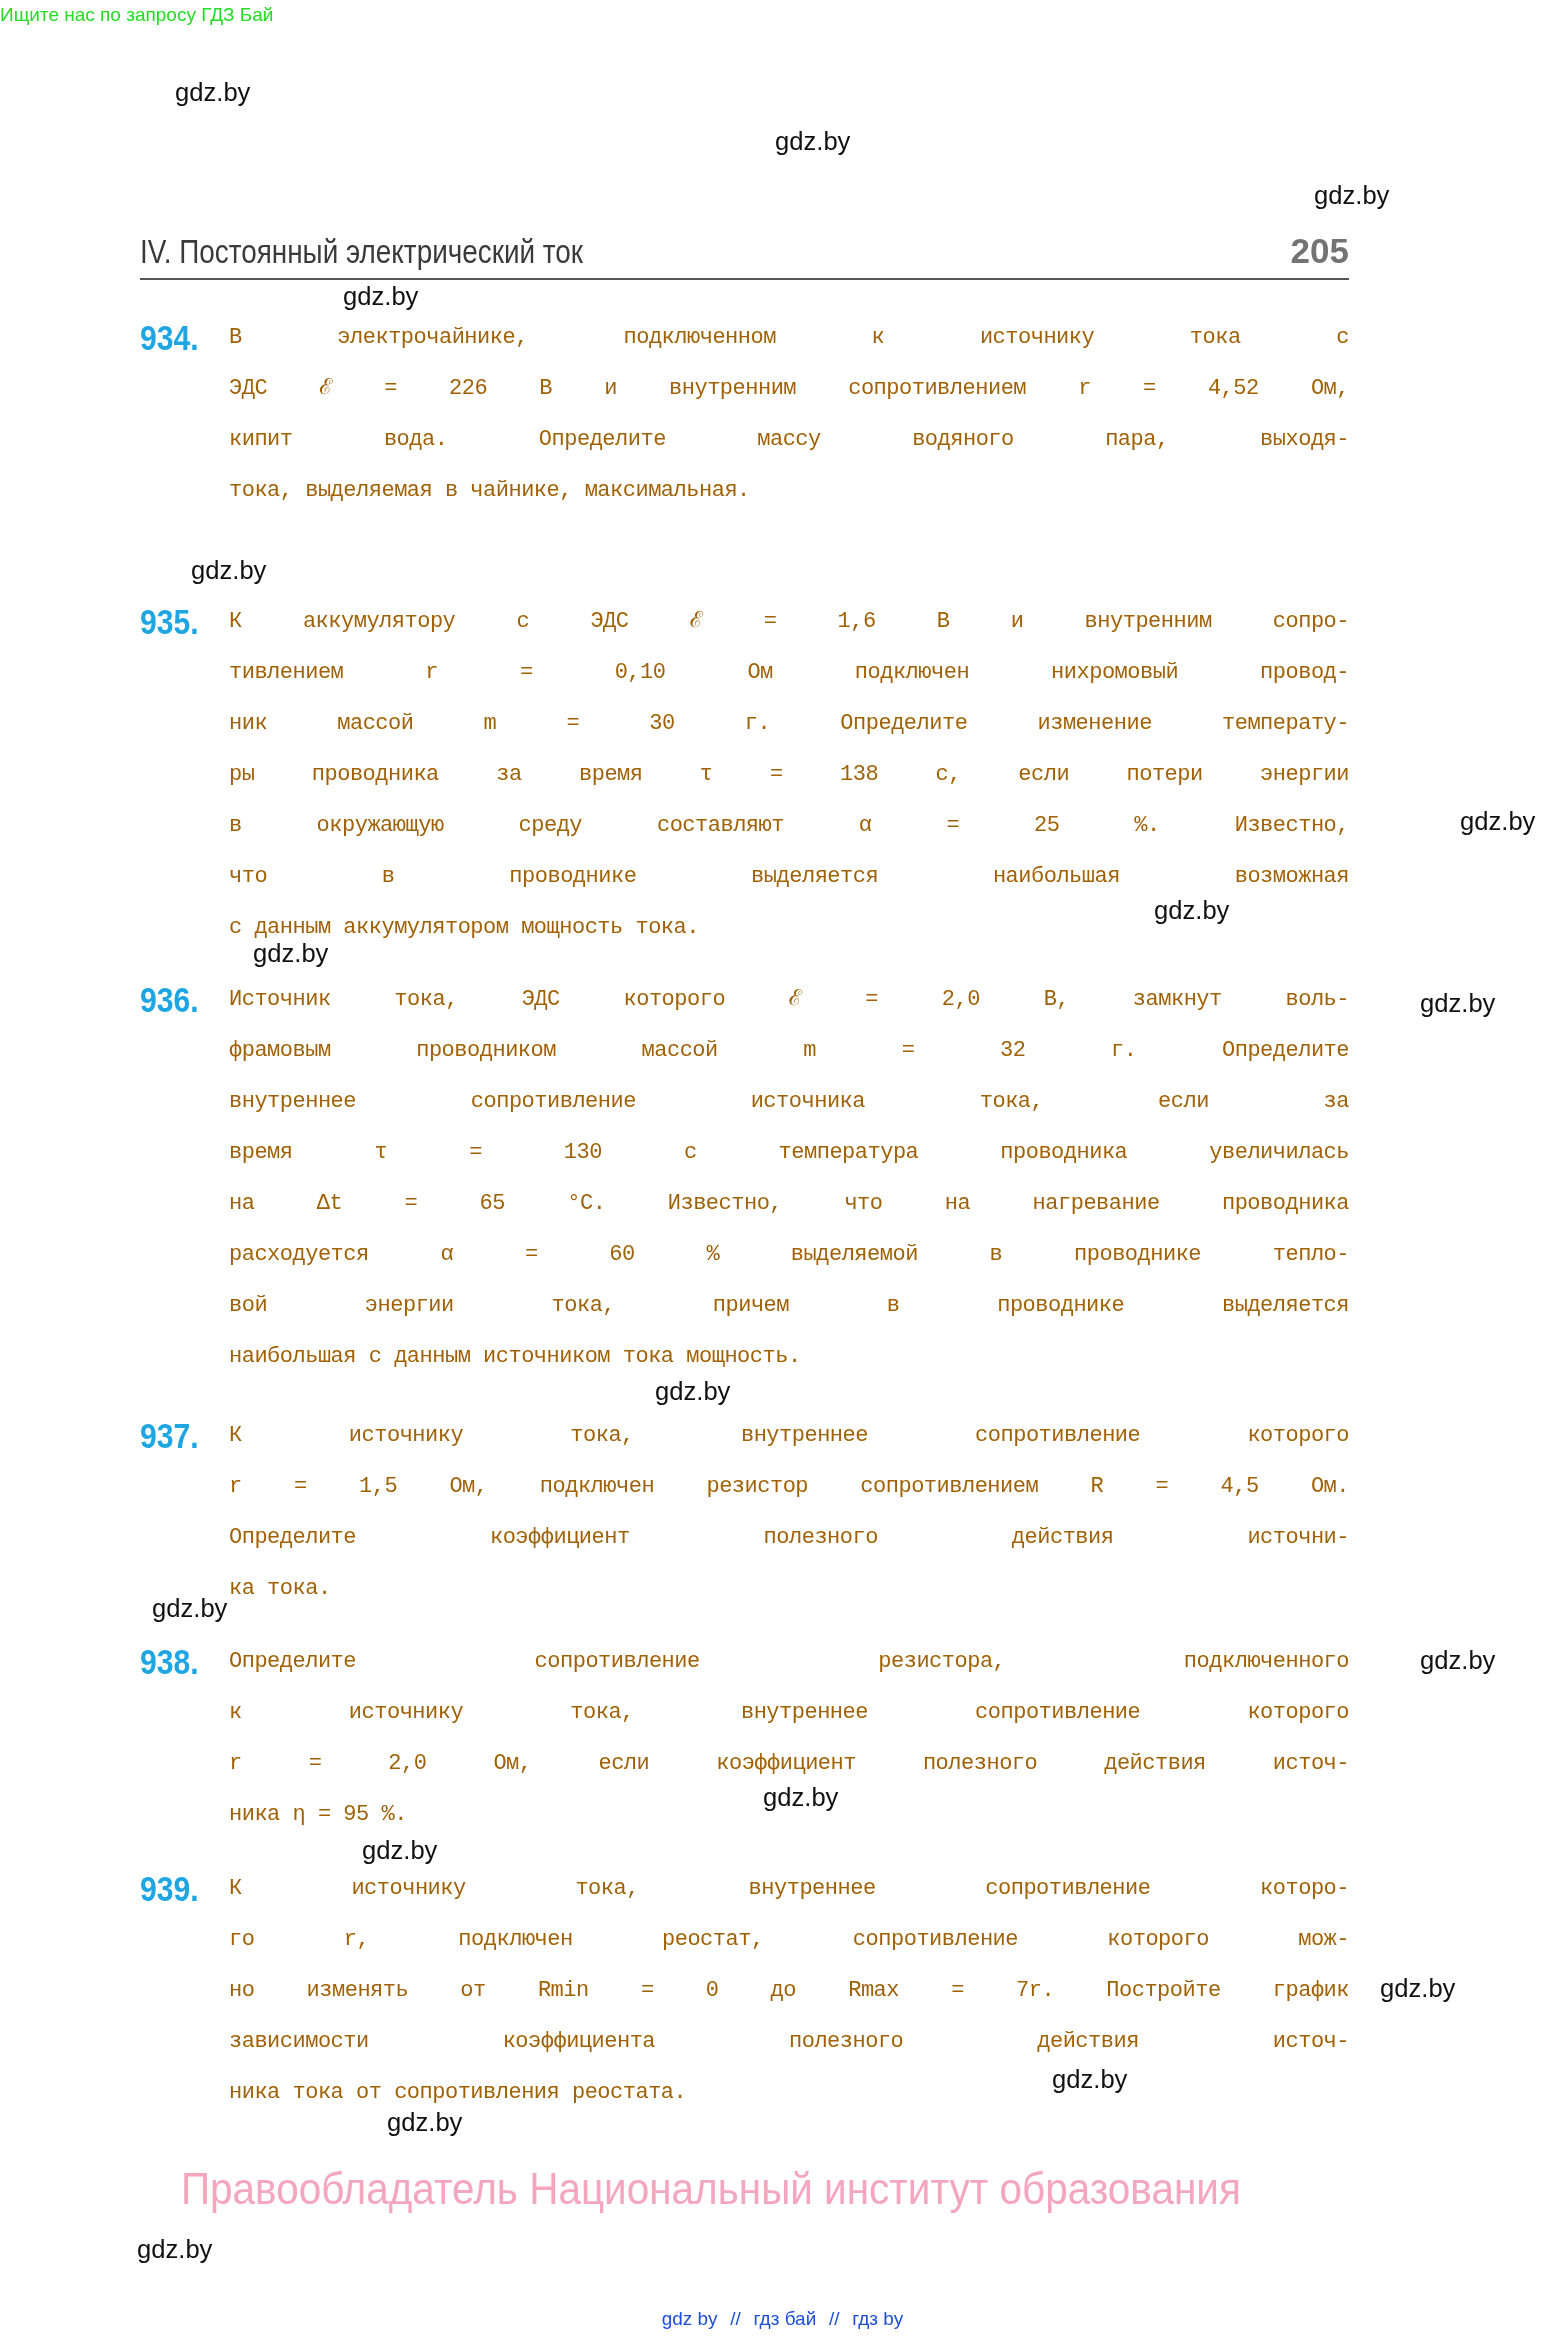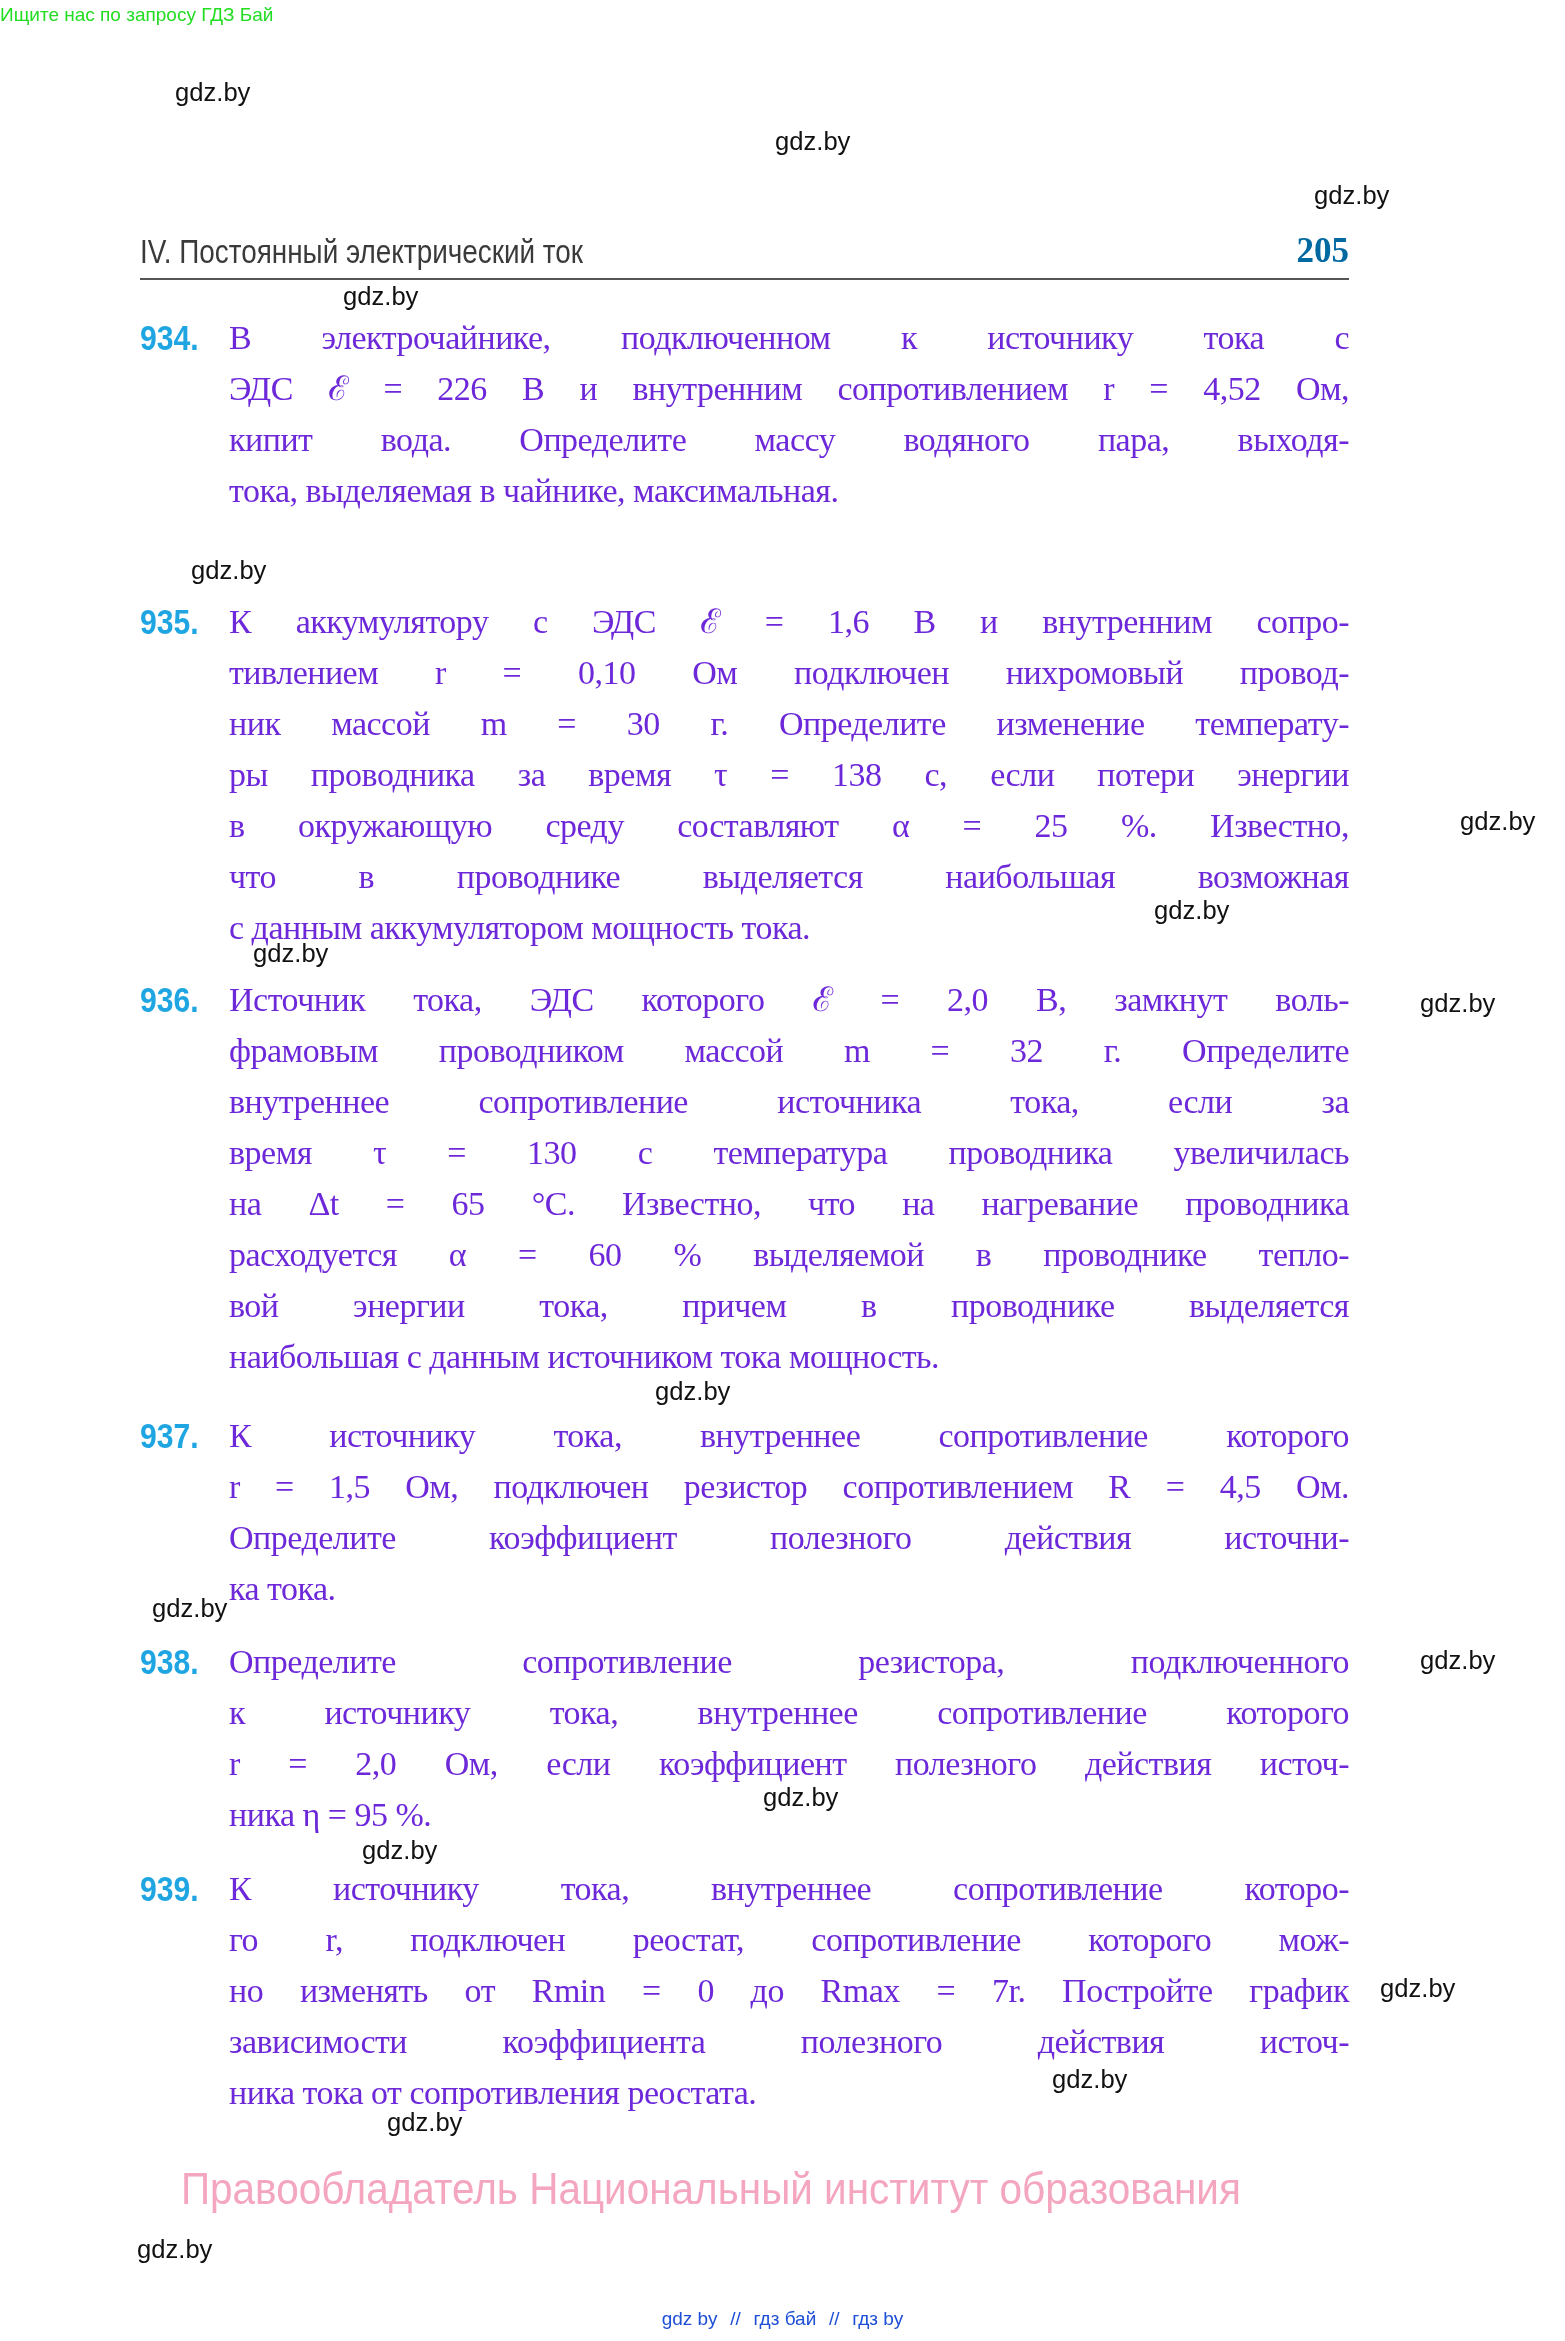--- a/index.html
+++ b/index.html
@@ -16,32 +16,32 @@
     position: absolute; left: 140px; top: 227px; width: 1209px; height: 51px;
     border-bottom: 2.7px solid #555555;
   }
   .running-head .chapter {
     position: absolute; left: 0; bottom: 7.3px;
     font-family: "Liberation Sans", sans-serif; font-size: 34px; color: #3a3a3a;
     transform: scaleX(0.82); transform-origin: left bottom; white-space: nowrap;
   }
   .running-head .page-num {
     position: absolute; right: 0; bottom: 7.3px;
-    font-family: Liberation Serif, serif; font-size: 35px; font-weight: bold; color: #0369a1;
+    font-family: Liberation Sans, sans-serif; font-size: 35px; font-weight: bold; color: #737373;
   }
   .problem { position: absolute; left: 140px; width: 1209px; }
   .problem .num {
     position: absolute; left: 0; top: 0;
     font-family: "Liberation Sans", sans-serif; font-weight: bold; font-size: 35px;
     color: #1fa6e2; transform: scaleX(0.86); transform-origin: left top; line-height: 51px;
   }
   .problem .text {
     margin-left: 89px;
-    font-family: Liberation Serif, serif; font-size: 34px; line-height: 51px;
-    color: #6d28d9; text-align: justify; text-align-last: left;
+    font-family: Liberation Mono, monospace; font-size: 22px; line-height: 51px;
+    color: #a16207; text-align: justify; text-align-last: left;
   }
   .problem .text .line {
     display: block; text-align: justify; text-align-last: justify; white-space: nowrap;
     letter-spacing: -0.5px;
   }
   .problem .text .line.last { text-align-last: left; }
   .copyright {
     position: absolute; left: 181px; top: 2164px;
     font-family: "Liberation Sans", sans-serif; font-size: 44px; color: #f4a6bf;
     white-space: nowrap; transform: scaleX(0.92); transform-origin: left top;

